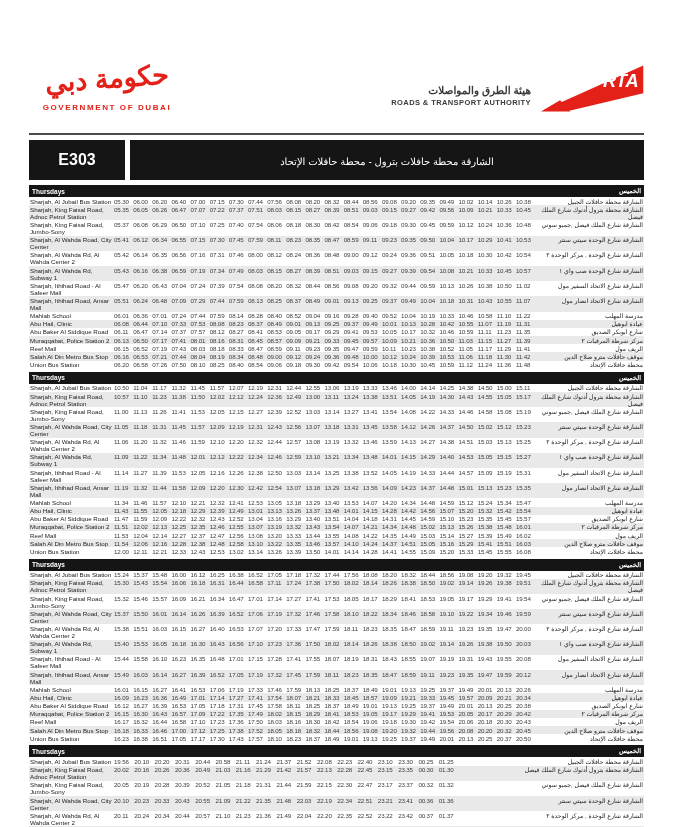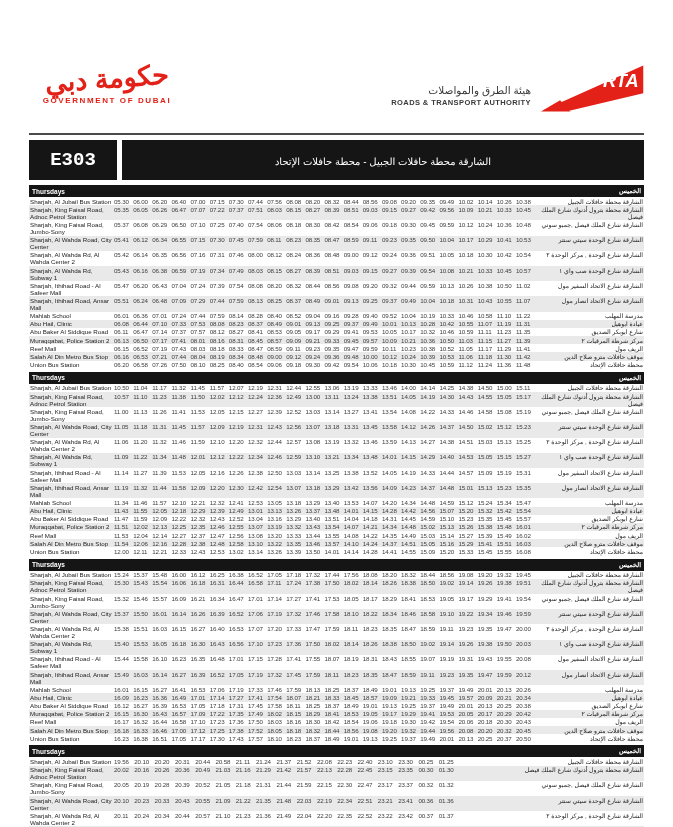--- a/index.html
+++ b/index.html
@@ -4,31 +4,31 @@
 <style>
   html,body{margin:0;padding:0;background:#fff;}
   .page{position:relative;width:673px;height:827px;background:#fff;overflow:hidden;
         font-family:"Liberation Sans",sans-serif;color:#222;}
   
   .top{display:flex;justify-content:space-between;align-items:flex-start;
        margin:62px 28px 0 32px;height:64px;}
   .gov{display:flex;flex-direction:column;align-items:center;width:150px;}
   .gov-callig{color:#e32119;font-size:27px;line-height:34px;font-weight:bold;
               transform:rotate(-4deg);letter-spacing:1px;}
-  .gov-label{color:#e32119;font-size:8px;font-weight:bold;letter-spacing:1.6px;white-space:nowrap;}
+  .gov-label{color:#e32119;font-size:8px;font-weight:bold;letter-spacing:1.6px;margin-top:7px;white-space:nowrap;}
   .rta{display:flex;align-items:center;gap:10px;}
   .rta-text{text-align:right;padding-top:14px;}
-  .rta-ar{font-size:10.5px;font-weight:normal;color:#3a3a3a;direction:rtl;}
+  .rta-ar{font-size:10.5px;font-weight:bold;color:#3a3a3a;direction:rtl;}
   .rta-en{font-size:7.5px;font-weight:bold;color:#3a3a3a;letter-spacing:.4px;margin-top:2px;}
   .rta-logo{width:104px;height:52px;}
   
   .rule{margin:7px 29px 0;border-top:2px solid #4a4a4a;}
   .route{display:flex;gap:5px;margin:5px 29px 0;height:40px;}
-  .route-num{background:#151515;color:#fff;width:88px;display:flex;align-items:center;
-             justify-content:center;font-size:19px;font-weight:bold;font-family:Liberation Mono, monospace;}
+  .route-num{background:#151515;color:#fff;width:96px;display:flex;align-items:center;
+             justify-content:center;font-size:16px;font-weight:bold;}
   .route-title{background:#151515;color:#fff;flex:1;display:flex;flex-direction:column;
                justify-content:center;text-align:center;}
   .route-title .en{font-size:10.5px;font-weight:bold;}
   .route-title .ar{font-size:10px;margin-top:3px;direction:rtl;}
   
   .sections{margin:5px 29px 0;}
   .daybar{display:flex;justify-content:space-between;align-items:center;background:#151515;
           color:#fff;font-size:6.5px;font-weight:bold;padding:2px 3px;margin-top:3px;}
   .daybar .ar{direction:rtl;}
   .row{display:flex;align-items:flex-start;min-height:7.6px;}
@@ -60,21 +60,21 @@
         <text x="92" y="27" text-anchor="middle" font-size="21" font-weight="bold" font-style="italic" fill="#ffffff" font-family="Liberation Sans, sans-serif">RTA</text>
       </svg>
     </div>
   </div>
 
   <div class="rule"></div>
 
   <div class="route">
     <div class="route-num">E303</div>
     <div class="route-title">
-      <div class="ar">الشارقة محطة حافلات الجبيل - محطة حافلات الإتحاد</div>
+      <div class="ar">الشارقة محطة حافلات بترول - محطة حافلات الإتحاد</div>
     </div>
   </div>
 
   <div class="sections">
       <div class="section">
         <div class="daybar">
           <span class="en">Thursdays</span>
           <span class="ar">الخميس</span>
         </div>
         <div class="row">

